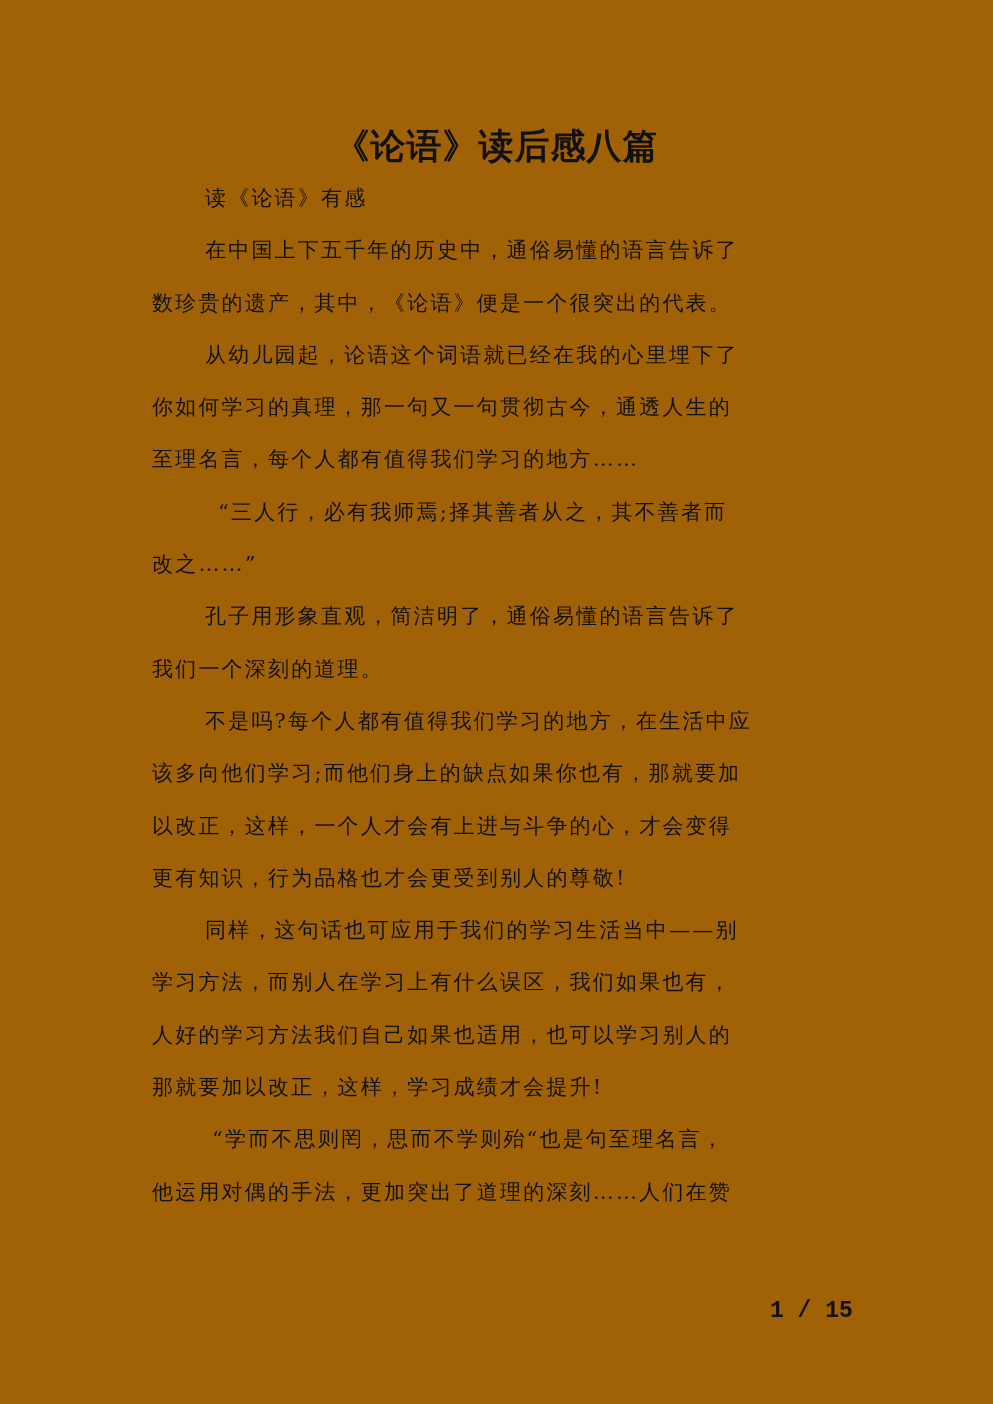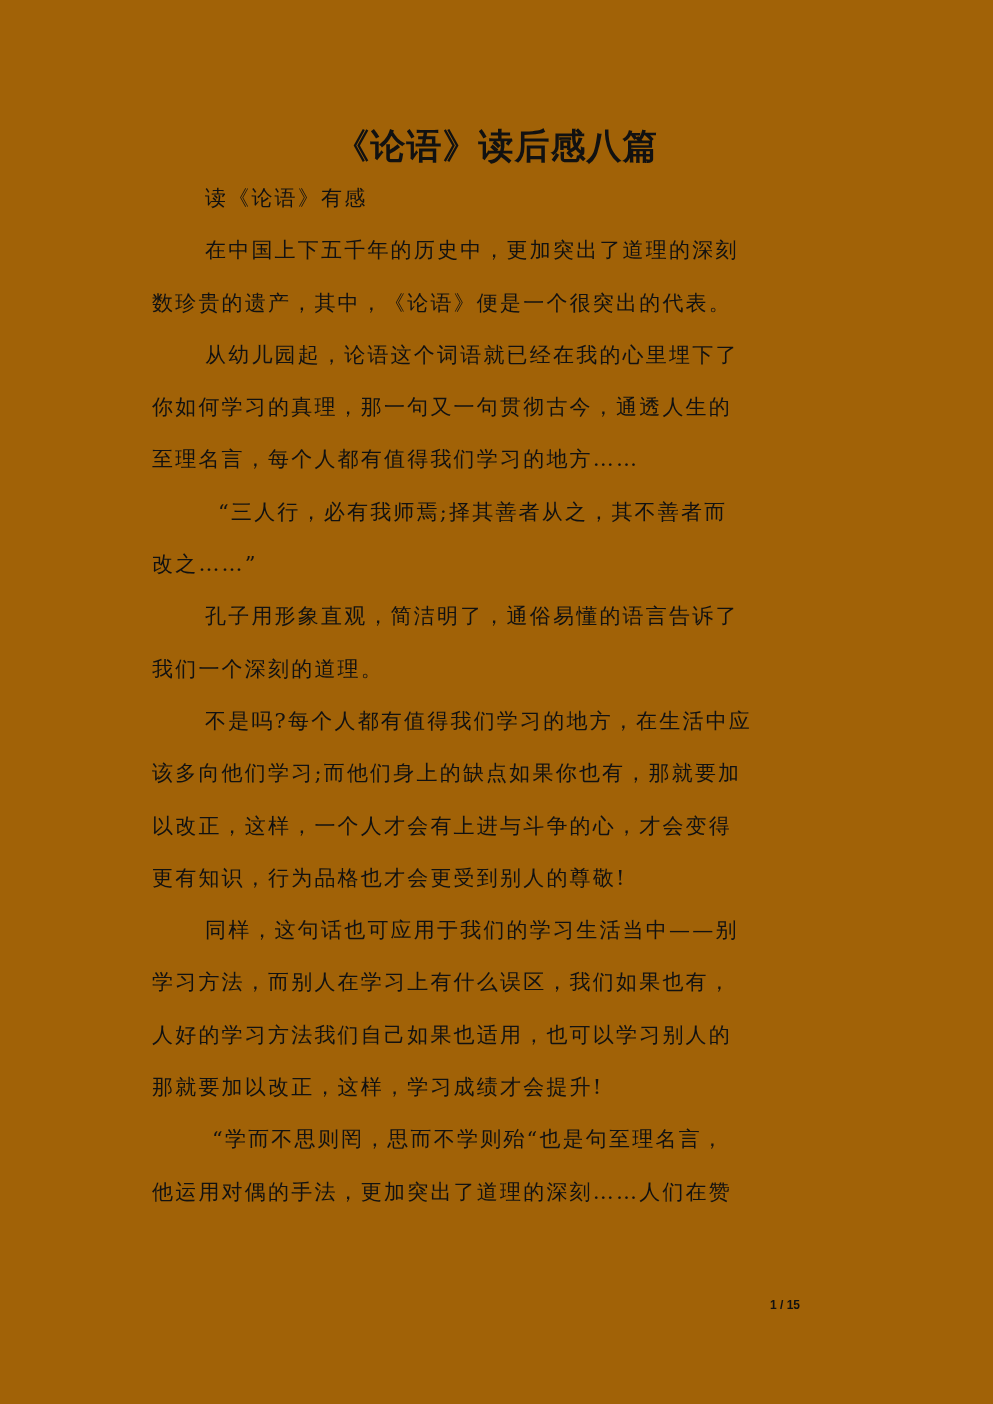--- a/index.html
+++ b/index.html
@@ -8,32 +8,32 @@
     .page { position: absolute; left: 0; top: 0; width: 993px; height: 1404px; background: #a16207; }
     .title { position: absolute; top: 122px; left: 0; width: 993px; text-align: center;
       font-size: 35px; font-weight: bold; letter-spacing: 1px; line-height: 48px;
       font-family: "DejaVu Sans", "Liberation Sans", sans-serif; }
     .body { position: absolute; left: 152px; top: 172px; width: 680px;
       font-size: 21px; line-height: 52.3px; letter-spacing: 2.2px; }
     .line { white-space: nowrap; height: 52.3px; }
     .indent { padding-left: 53px; }
     .indent2 { padding-left: 66px; }
     .indent3 { padding-left: 60px; }
-    .footer { position: absolute; top: 1298px; left: 770px; font-size: 12px; font-weight: bold;
-      font-family: Liberation Sans, sans-serif; }
+    .footer { position: absolute; top: 1298px; left: 770px; font-size: 23px; font-weight: bold;
+      font-family: Liberation Mono, monospace; }
   </style>
 </head>
 <body>
 
 <div class="page">
   <div class="title">《论语》读后感八篇</div>
 
   <div class="body">
     <div class="line indent">读《论语》有感</div>
-    <div class="line indent">在中国上下五千年的历史中，更加突出了道理的深刻</div>
+    <div class="line indent">在中国上下五千年的历史中，通俗易懂的语言告诉了</div>
     <div class="line">数珍贵的遗产，其中，《论语》便是一个很突出的代表。</div>
     <div class="line indent">从幼儿园起，论语这个词语就已经在我的心里埋下了</div>
     <div class="line">你如何学习的真理，那一句又一句贯彻古今，通透人生的</div>
     <div class="line">至理名言，每个人都有值得我们学习的地方……</div>
     <div class="line indent2">“三人行，必有我师焉;择其善者从之，其不善者而</div>
     <div class="line">改之……”</div>
     <div class="line indent">孔子用形象直观，简洁明了，通俗易懂的语言告诉了</div>
     <div class="line">我们一个深刻的道理。</div>
     <div class="line indent">不是吗?每个人都有值得我们学习的地方，在生活中应</div>
     <div class="line">该多向他们学习;而他们身上的缺点如果你也有，那就要加</div>

